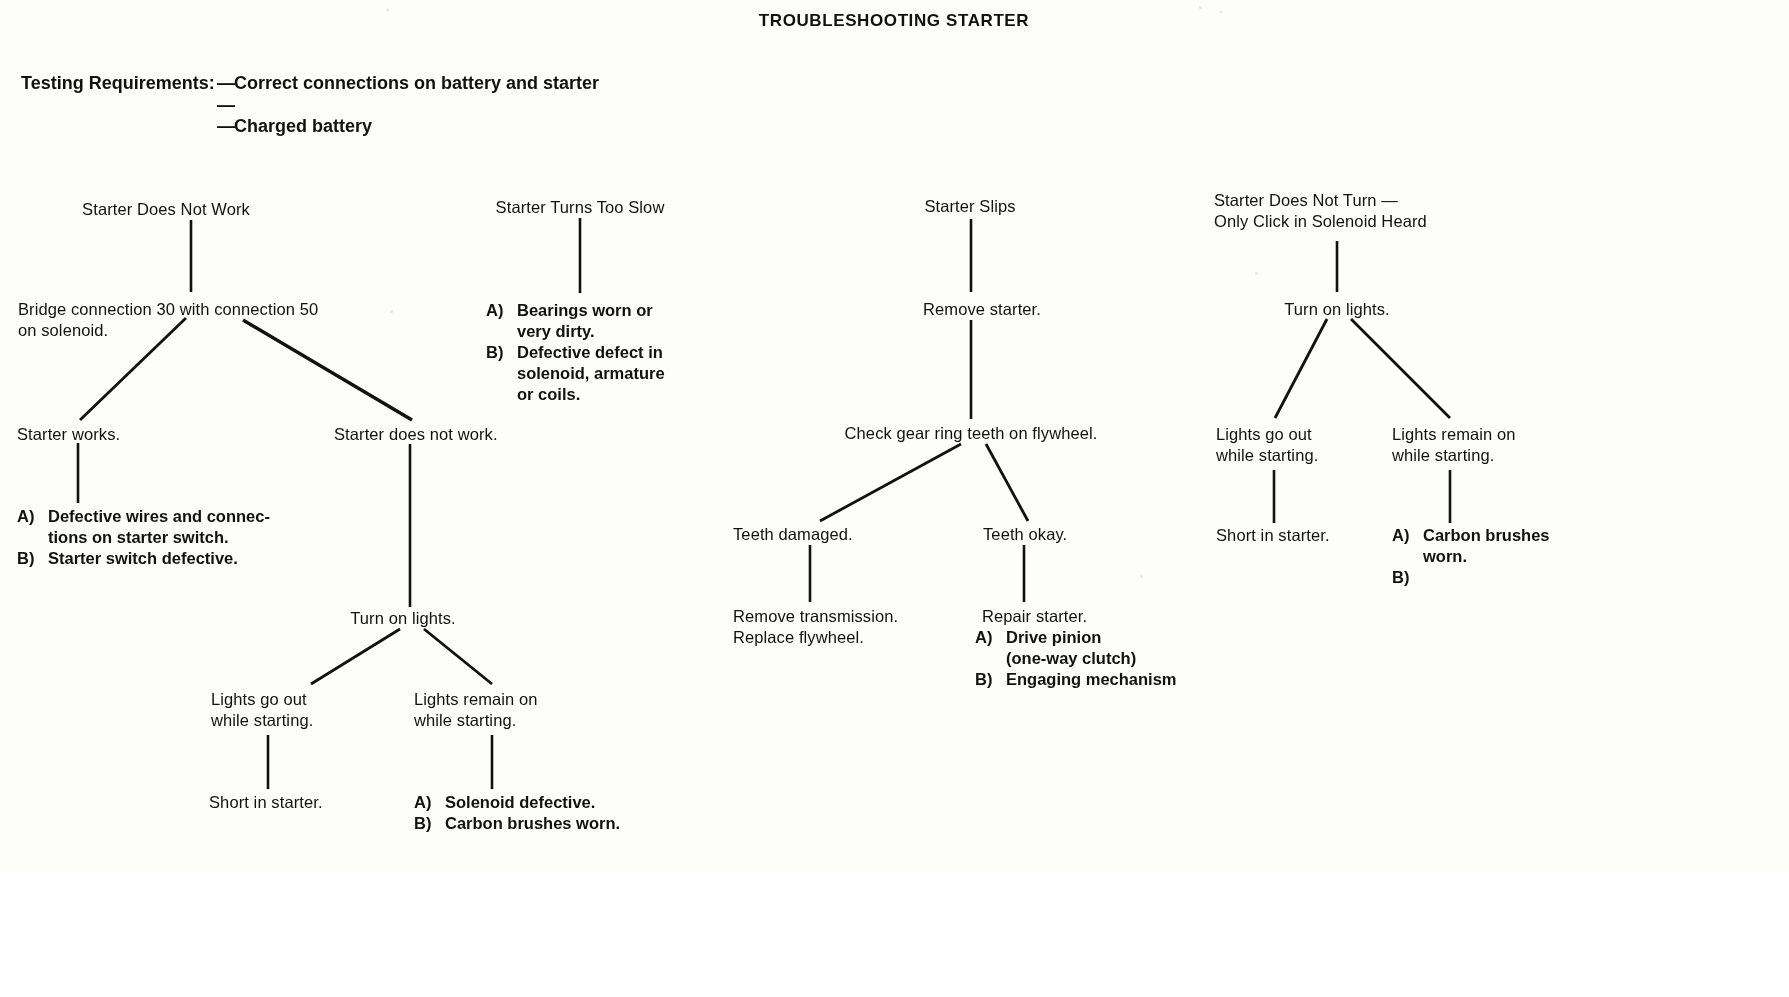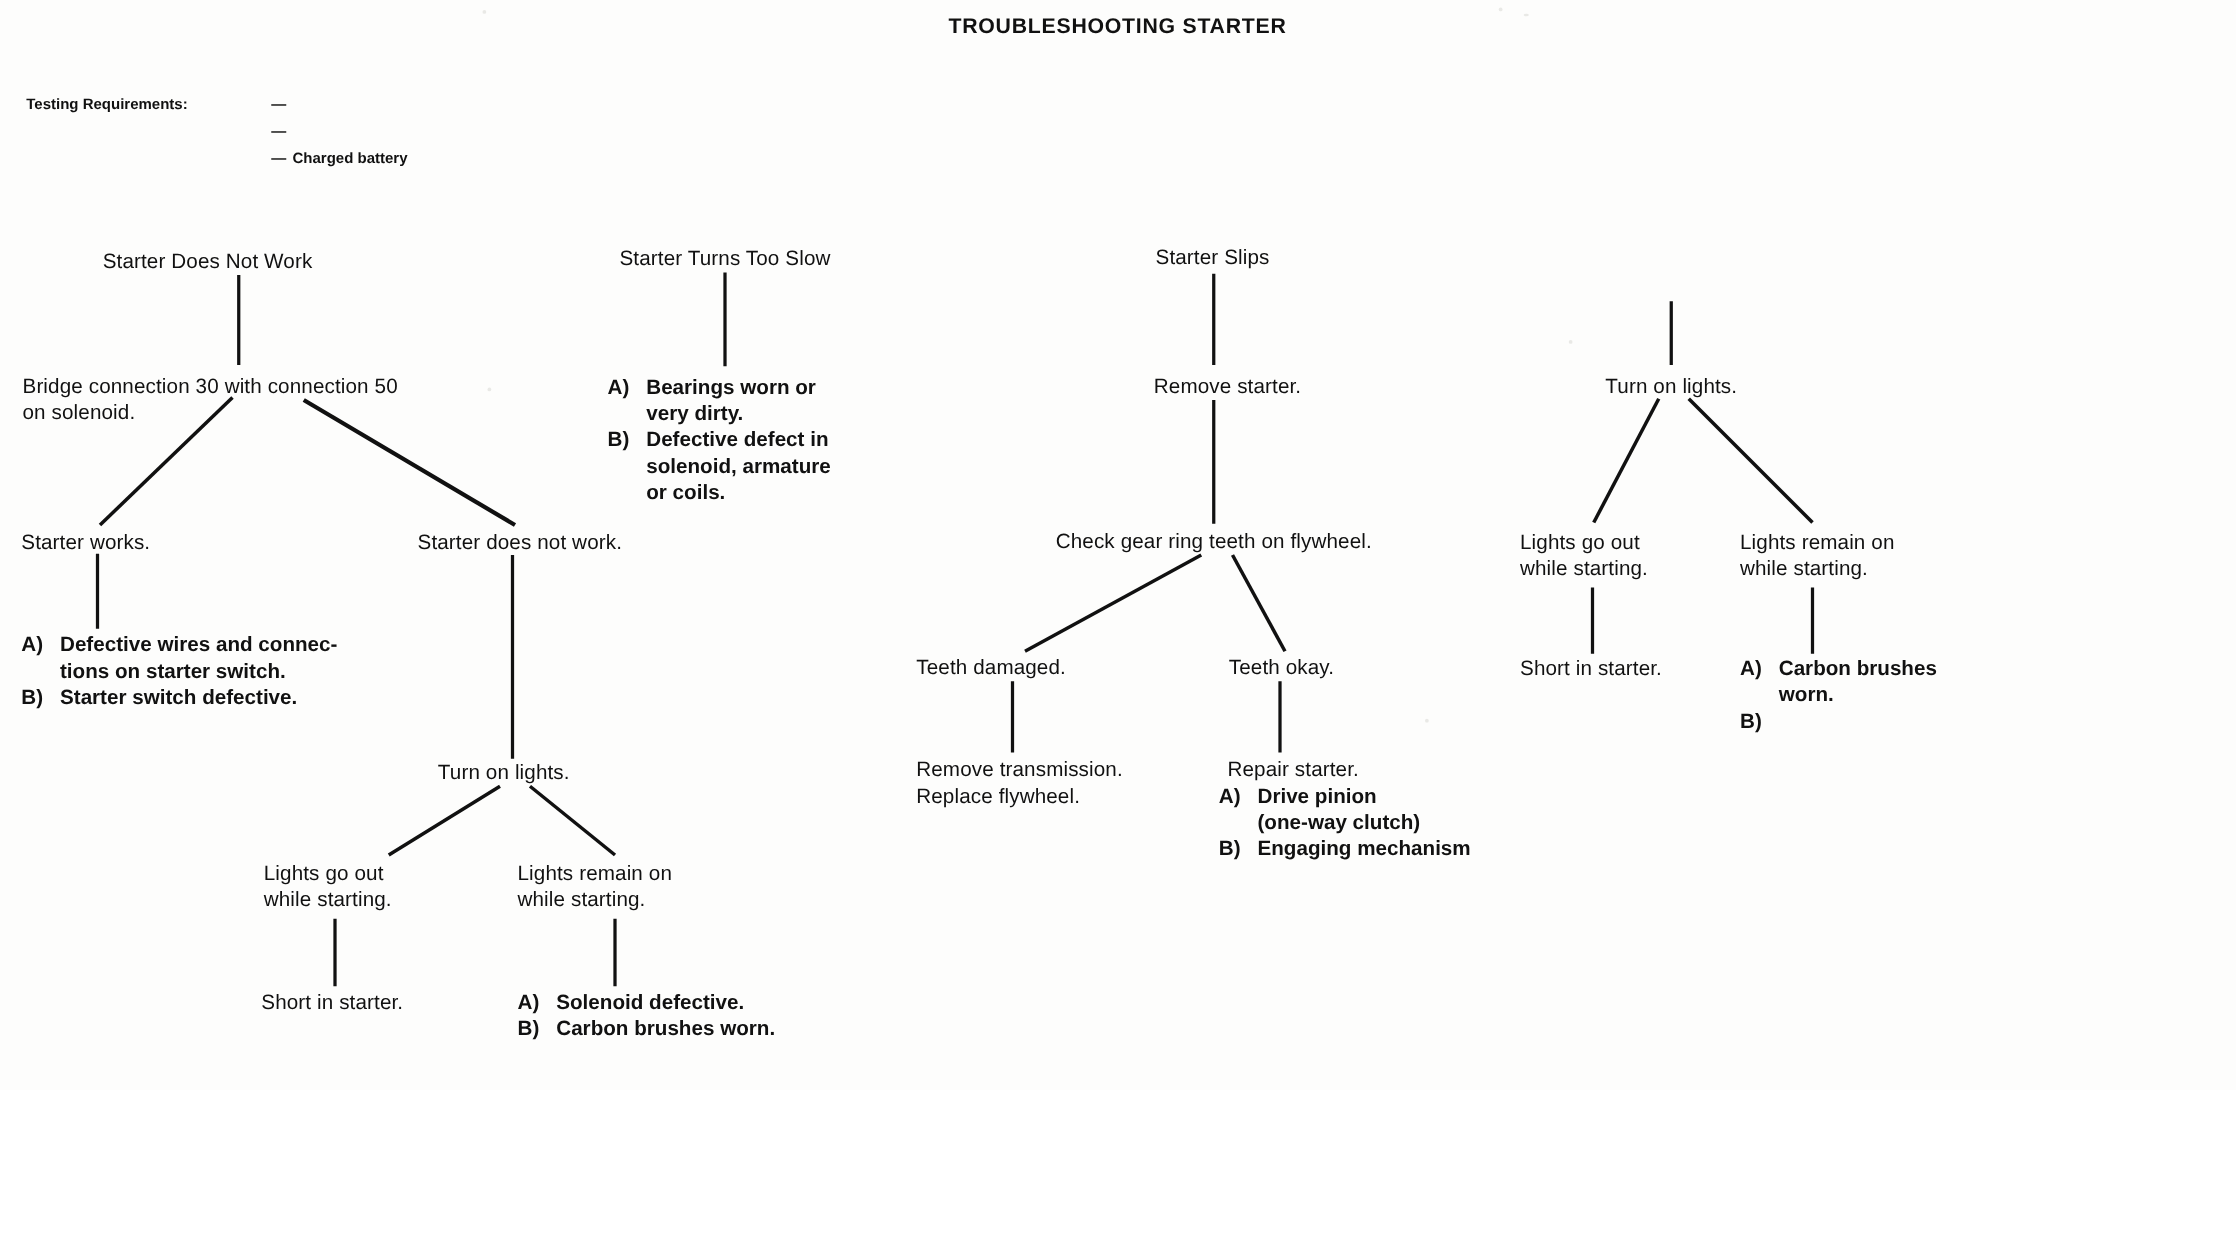--- a/index.html
+++ b/index.html
@@ -64,21 +64,21 @@
     font-size: 17px;
     letter-spacing: 0.6px;
     white-space: nowrap;
     color: #111111;
   }
   #req-block {
     position: absolute;
     left: 21px;
     top: 73px;
     font-weight: bold;
-    font-size: 12px;
+    font-size: 18px;
     line-height: 21.5px;
     color: #111111;
   }
   #req-block .reqrow {
     display: flex;
     align-items: flex-start;
   }
   #req-label {
     width: 196px;
     flex: 0 0 196px;
@@ -150,20 +150,21 @@
     <line x1="1274" y1="470" x2="1274" y2="523" stroke-width="2.6"></line>
     <line x1="1450" y1="470" x2="1450" y2="523" stroke-width="2.6"></line>
   </svg>
 
   <div id="title">TROUBLESHOOTING STARTER</div>
 
   <div id="req-block">
     <div class="reqrow">
       <span id="req-label">Testing Requirements:</span>
       <span class="dashcol">—</span>
+      <span class="reqtext">Correct connections on battery and starter</span>
     </div>
     <div class="reqrow">
       <span id="req-label2" style="width:196px;flex:0 0 196px;"></span>
       <span class="dashcol">—</span>
     </div>
     <div class="reqrow">
       <span style="width:196px;flex:0 0 196px;"></span>
       <span class="dashcol">—</span>
       <span class="reqtext">Charged battery</span>
     </div>
@@ -247,20 +248,22 @@
       <span class="abmark">A)</span>
       <span class="abbody">Drive pinion
 (one-way clutch)</span>
     </div>
     <div class="abrow">
       <span class="abmark">B)</span>
       <span class="abbody">Engaging mechanism</span>
     </div>
   </div>
 
+  <div class="node lefttext" style="left:1214px;top:190px;">Starter Does Not Turn —
+Only Click in Solenoid Heard</div>
 
   <div class="node center" style="left:1337px;top:299px;">Turn on lights.</div>
 
   <div class="node lefttext" style="left:1216px;top:424px;">Lights go out
 while starting.</div>
 
   <div class="node lefttext" style="left:1392px;top:424px;">Lights remain on
 while starting.</div>
 
   <div class="node lefttext" style="left:1216px;top:525px;">Short in starter.</div>

